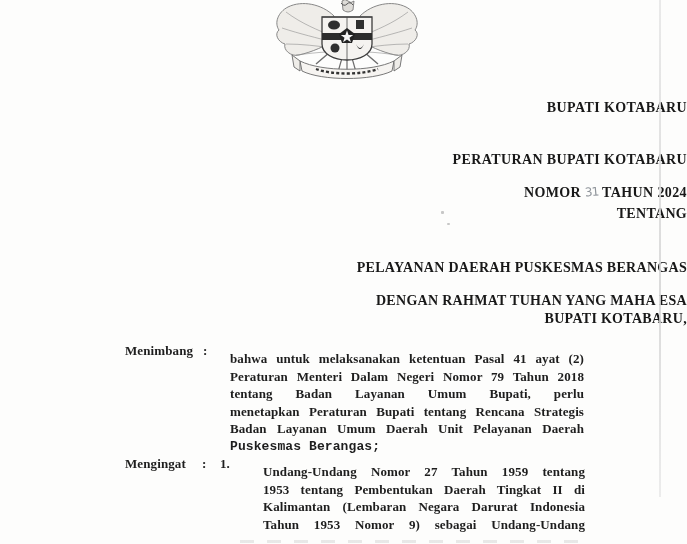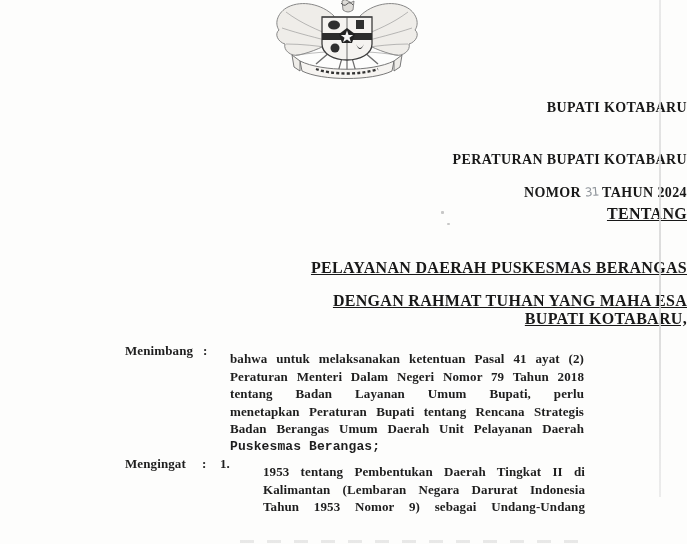--- a/index.html
+++ b/index.html
@@ -10,21 +10,21 @@
     overflow:hidden;
     font-family:"Liberation Serif", serif;
     color:#1e1e1e;
   }
   .centerline{
     position:absolute;left:13px;width:674px;
     text-align:right;white-space:pre;
     font-weight:bold;color:#181818;
   }
   .h14{font-size:14px;letter-spacing:.4px;line-height:16px;}
-  .h13{font-size:16px;letter-spacing:.3px;line-height:16px;text-decoration:underline;}
+  .h13{font-size:14px;letter-spacing:.3px;line-height:16px;}
   .handwritten{
     display:inline-block;
     font-family:"DejaVu Sans", sans-serif;
     font-size:12px;color:#8f949a;
     transform:rotate(-5deg) translateY(-1px);
     font-weight:normal;letter-spacing:-1px;
   }
   .clause{position:absolute;left:0;width:687px;font-size:13px;font-weight:bold;letter-spacing:.1px;}
   .clabel{position:absolute;left:125px;top:0;}
   .ccolon{position:absolute;left:203px;top:0;}
@@ -107,30 +107,31 @@
   <div class="centerline h13" style="top:311px">BUPATI KOTABARU,</div>
 
   <div class="clause" style="top:343px">
     <span class="clabel">Menimbang</span>
     <span class="ccolon">:</span>
     <div class="cbody" style="left:230px;width:354px">
       <div class="jl">bahwa untuk melaksanakan ketentuan Pasal 41 ayat (2)</div>
       <div class="jl">Peraturan Menteri Dalam Negeri Nomor 79 Tahun 2018</div>
       <div class="jl">tentang Badan Layanan Umum Bupati, perlu</div>
       <div class="jl">menetapkan Peraturan Bupati tentang Rencana Strategis</div>
-      <div class="jl">Badan Berangas Umum Daerah Unit Pelayanan Daerah</div>
+      <div class="jl">Badan Layanan Umum Daerah Unit Pelayanan Daerah</div>
       <div class="jl-end">Puskesmas Berangas;</div>
     </div>
   </div>
 
   <div class="clause" style="top:456px">
     <span class="clabel">Mengingat</span>
     <span class="ccolon" style="left:202px">:</span>
     <span class="cnum">1.</span>
     <div class="cbody" style="left:263px;width:322px">
+      <div class="jl">Undang-Undang Nomor 27 Tahun 1959 tentang</div>
       <div class="jl">1953 tentang Pembentukan Daerah Tingkat II di</div>
       <div class="jl">Kalimantan (Lembaran Negara Darurat Indonesia</div>
       <div class="jl">Tahun 1953 Nomor 9) sebagai Undang-Undang</div>
     </div>
   </div>
 
   <div class="scan-edge"></div>
   <div class="speck" style="left:441px;top:211px;width:3px;height:3px"></div>
   <div class="speck" style="left:447px;top:223px;width:3px;height:2px"></div>
   <div class="cutline"></div>

